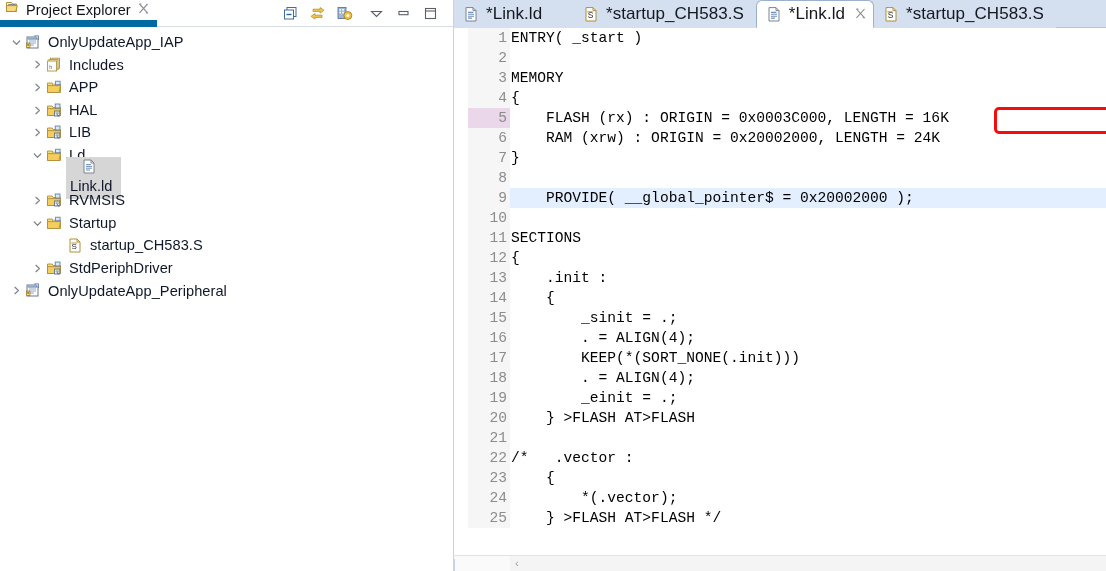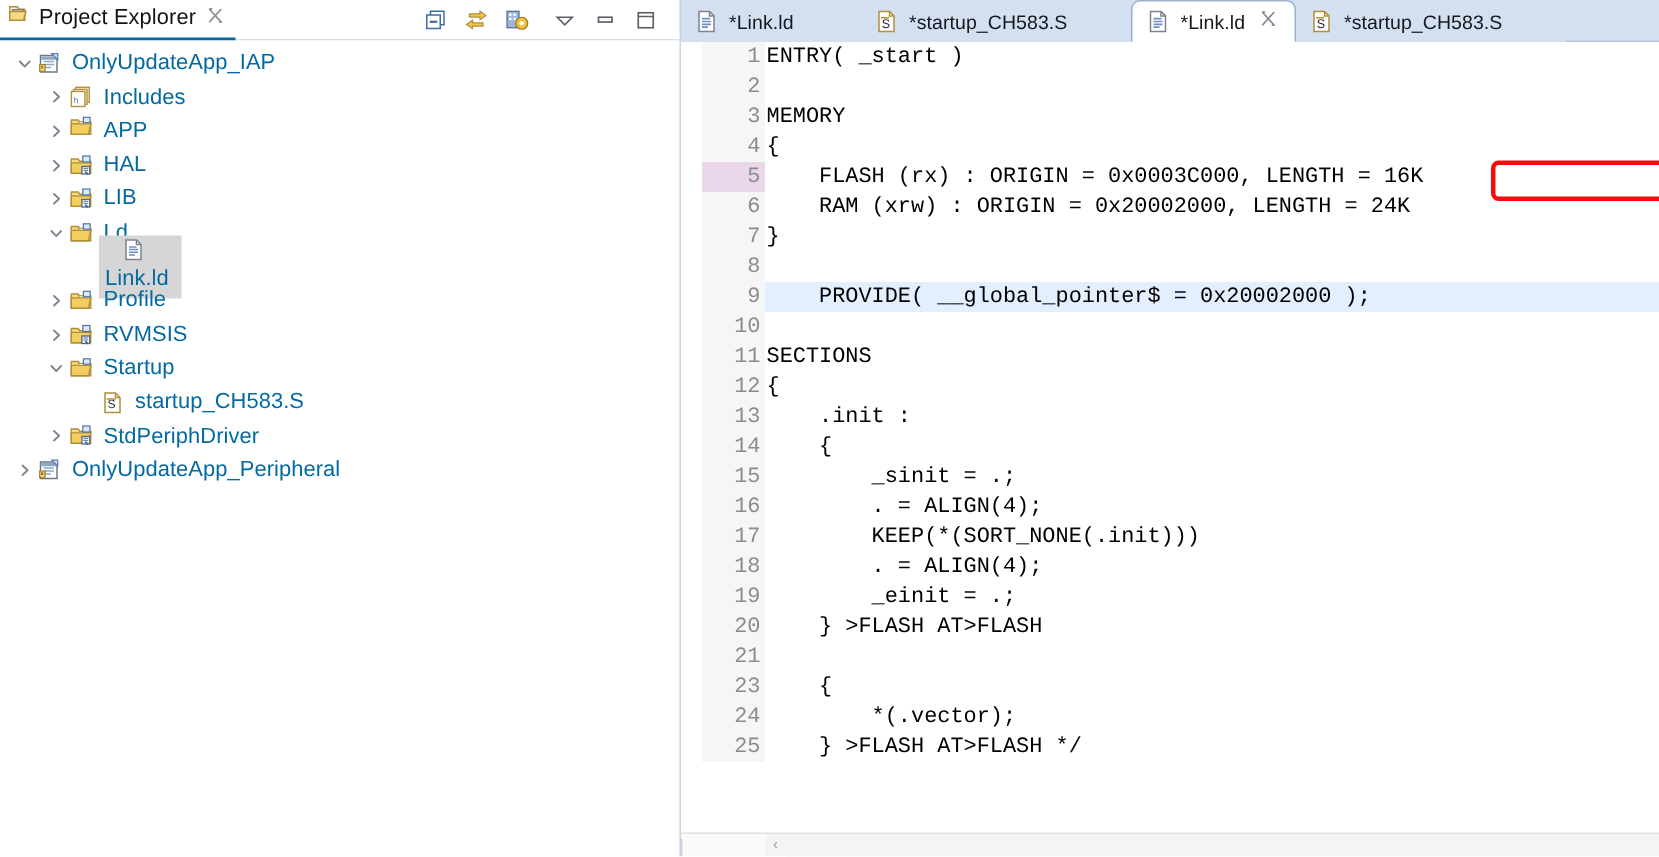--- a/index.html
+++ b/index.html
@@ -33,21 +33,21 @@
     align-items: center;
     border-bottom: 1px solid #d8dde6;
   }
   .ex-tab {
     display: flex;
     align-items: center;
     height: 27px;
     padding: 0 8px 0 4px;
     gap: 5px;
     background: #ffffff;
-    border-bottom: 2px solid #0369a1;
+    border-bottom: 7px solid #0369a1;
   }
   .ex-tab-title {
     font-size: 14.5px;
     color: #111418;
     letter-spacing: .1px;
     white-space: nowrap;
   }
   .ex-close {
     font-size: 12px;
     color: #8d9299;
@@ -83,21 +83,21 @@
   .twisty {
     width: 16px; min-width:16px;
     display: flex; align-items: center; justify-content: center;
     color: #7c8591;
     font-size: 10px;
   }
   .twisty svg { display:block; }
   .node-icon { width: 18px; min-width:18px; display:flex; align-items:center; justify-content:center; margin-right: 4px;}
   .node-label {
     font-size: 14.6px;
-    color: #0369a1;
+    color: #0f172a;
     letter-spacing: .05px;
     padding: 0 2px;
   }
   .node.selected .node-label,
   .node.selected { }
   .sel-wrap {
     background: #d6d6d6;
     display: inline-flex;
     align-items: center;
     padding: 1px 6px 1px 2px;
@@ -141,21 +141,21 @@
   }
   .etab.active {
     background: #ffffff;
     border: 1px solid #9ab0cd;
     border-bottom: 1px solid #ffffff;
     border-radius: 6px 6px 0 0;
     z-index: 3;
     height: 28px;
     padding: 0 7px 0 9px;
   }
-  .etab .tlabel { font-size: 13px; letter-spacing: .05px;}
+  .etab .tlabel { font-size: 17px; letter-spacing: .05px;}
   .etab .tclose { font-size: 11.5px; color: #848a93; margin-left: 4px; }
 
   #code-wrap {
     position: relative;
     height: calc(571px - 28px);
     background: #ffffff;
     overflow: hidden;
   }
   #code-scroll {
     position: absolute;
@@ -338,21 +338,21 @@
             </span>
             <span class="node-label">Includes</span>
           </span>
         </div>
         <div class="node" style="padding-left: 29px;">
           <span class="twisty">
             <svg width="11" height="11" viewBox="0 0 11 11">
               <path fill="none" stroke="#7c8591" stroke-width="1.25" stroke-linecap="round" stroke-linejoin="round" d="M4 2.3 L7.4 5.5 L4 8.7"></path>
             </svg>
           </span>
-          <span style="display: inline-flex; align-items: flex-start;">
+          <span style="display: inline-flex; align-items: center;">
             <span class="node-icon">
               <svg width="17" height="17" viewBox="0 0 17 17">
                 <path d="M1.5 4 h4.6 l1.1 1.5 h7.3 v8 h-13 z" fill="#f7d97e" stroke="#b08f3a" stroke-width=".9"></path>
                 <path d="M6.6 5.2 h7.9 v2.2 h-7.9 z" fill="#ffffff" stroke="#b08f3a" stroke-width=".7"></path>
                 <path d="M1.5 6.6 h13 l-1.5 6.9 h-11.5 z" fill="#f3cd5d" stroke="#b08f3a" stroke-width=".9"></path>
                 <rect x="9.6" y="2.2" width="4.5" height="3.6" fill="#dbe8f7" stroke="#4e74a5" stroke-width=".8"></rect>
               </svg>
             </span>
             <span class="node-label">APP</span>
           </span>
@@ -419,38 +419,20 @@
           <span class="twisty"></span>
           <span class="sel-wrap">
             <span class="node-icon">
               <svg width="17" height="17" viewBox="0 0 17 17">
                 <path d="M3 2 h7 l3 3 v10 h-10 z" fill="#ffffff" stroke="#7b8290" stroke-width="1"></path>
                 <path d="M10 2 v3 h3" fill="none" stroke="#7b8290" stroke-width="1"></path>
                 <path d="M5 6.6 h5 M5 8.4 h6 M5 10.2 h6 M5 12 h4" fill="none" stroke="#6e8fc0" stroke-width="1"></path>
               </svg>
             </span>
             <span class="node-label">Link.ld</span>
-          </span>
-        </div>
-        <div class="node" style="padding-left: 29px;">
-          <span class="twisty">
-            <svg width="11" height="11" viewBox="0 0 11 11">
-              <path fill="none" stroke="#7c8591" stroke-width="1.25" stroke-linecap="round" stroke-linejoin="round" d="M4 2.3 L7.4 5.5 L4 8.7"></path>
-            </svg>
-          </span>
-          <span style="display: inline-flex; align-items: center;">
-            <span class="node-icon">
-              <svg width="17" height="17" viewBox="0 0 17 17">
-                <path d="M1.5 4 h4.6 l1.1 1.5 h7.3 v8 h-13 z" fill="#f7d97e" stroke="#b08f3a" stroke-width=".9"></path>
-                <path d="M6.6 5.2 h7.9 v2.2 h-7.9 z" fill="#ffffff" stroke="#b08f3a" stroke-width=".7"></path>
-                <path d="M1.5 6.6 h13 l-1.5 6.9 h-11.5 z" fill="#f3cd5d" stroke="#b08f3a" stroke-width=".9"></path>
-                <rect x="9.6" y="2.2" width="4.5" height="3.6" fill="#dbe8f7" stroke="#4e74a5" stroke-width=".8"></rect>
-              </svg>
-            </span>
-            <span class="node-label">Profile</span>
           </span>
         </div>
         <div class="node" style="padding-left: 29px;">
           <span class="twisty">
             <svg width="11" height="11" viewBox="0 0 11 11">
               <path fill="none" stroke="#7c8591" stroke-width="1.25" stroke-linecap="round" stroke-linejoin="round" d="M4 2.3 L7.4 5.5 L4 8.7"></path>
             </svg>
           </span>
           <span style="display: inline-flex; align-items: center;">
             <span class="node-icon">
@@ -693,20 +675,25 @@
             <div class="gutter">20</div>
             <div class="src">    } &gt;FLASH AT&gt;FLASH</div>
           </div>
           <div class="crow">
             <div class="annot-strip"></div>
             <div class="gutter">21</div>
             <div class="src"></div>
           </div>
           <div class="crow">
             <div class="annot-strip"></div>
+            <div class="gutter">22</div>
+            <div class="src">/*   .vector :</div>
+          </div>
+          <div class="crow">
+            <div class="annot-strip"></div>
             <div class="gutter">23</div>
             <div class="src">    {</div>
           </div>
           <div class="crow">
             <div class="annot-strip"></div>
             <div class="gutter">24</div>
             <div class="src">        *(.vector);</div>
           </div>
           <div class="crow">
             <div class="annot-strip"></div>

